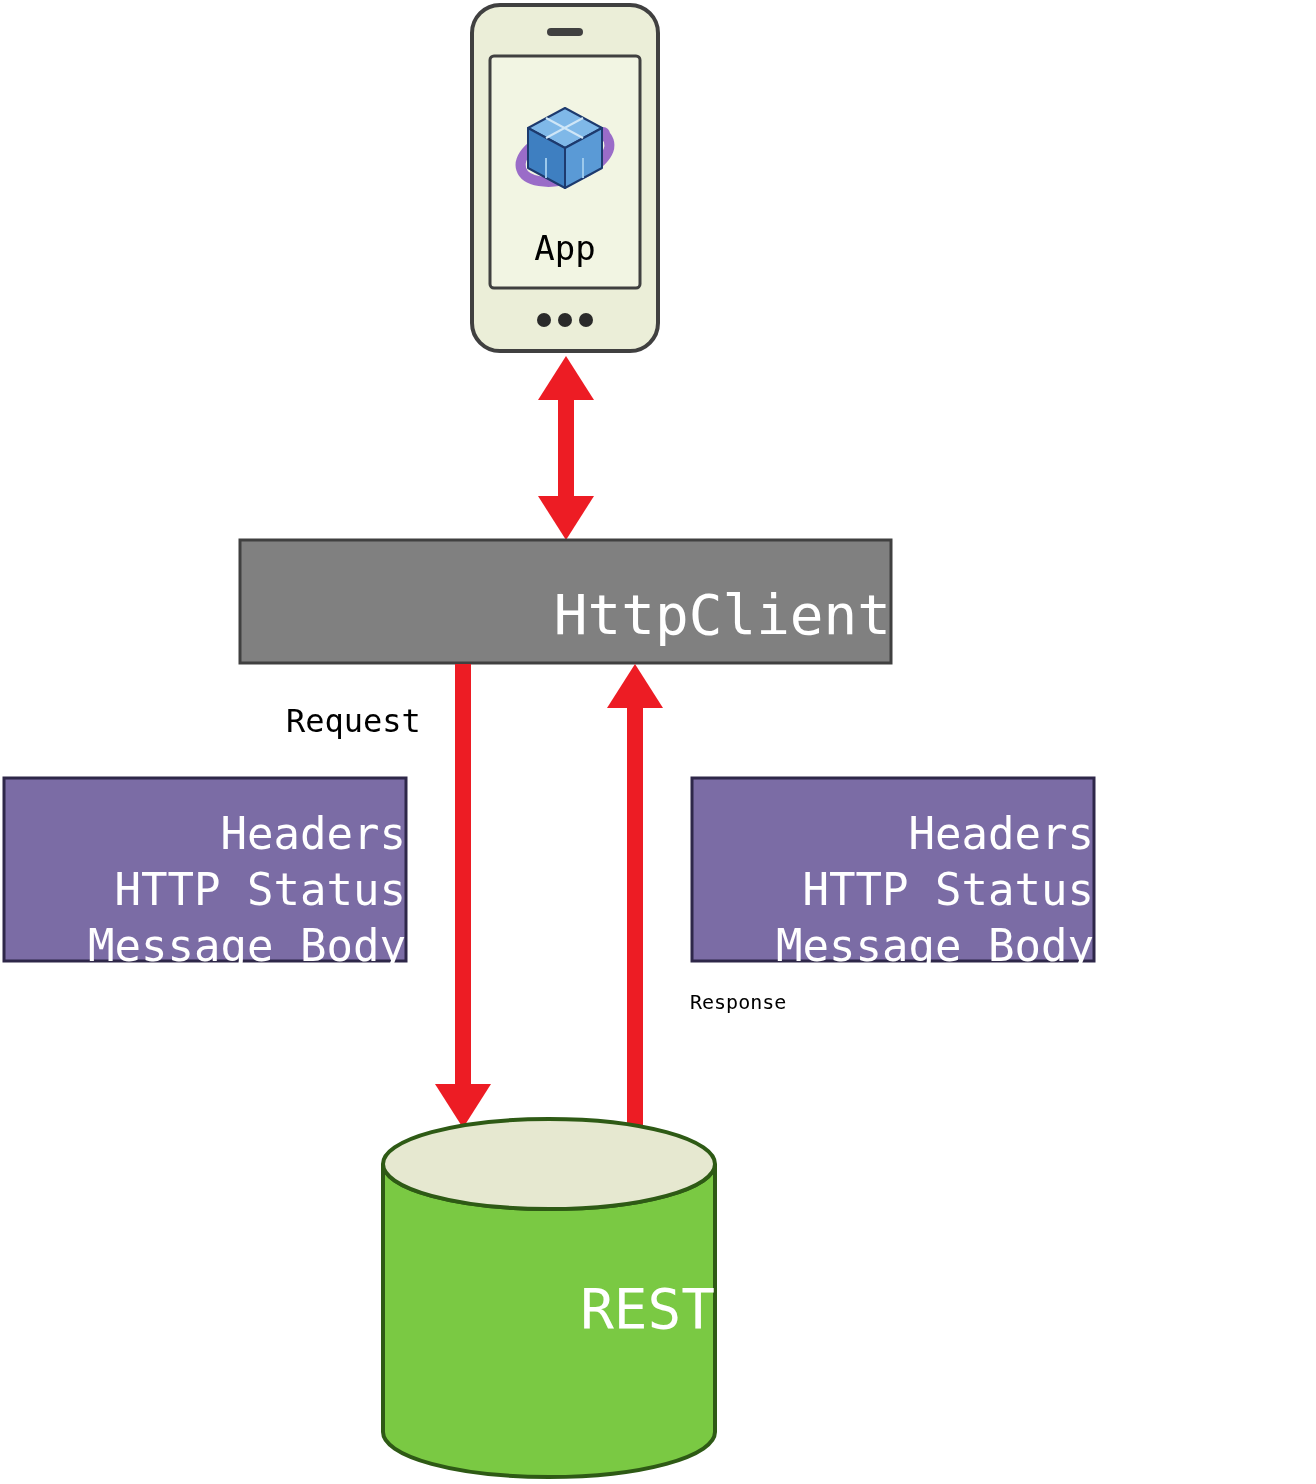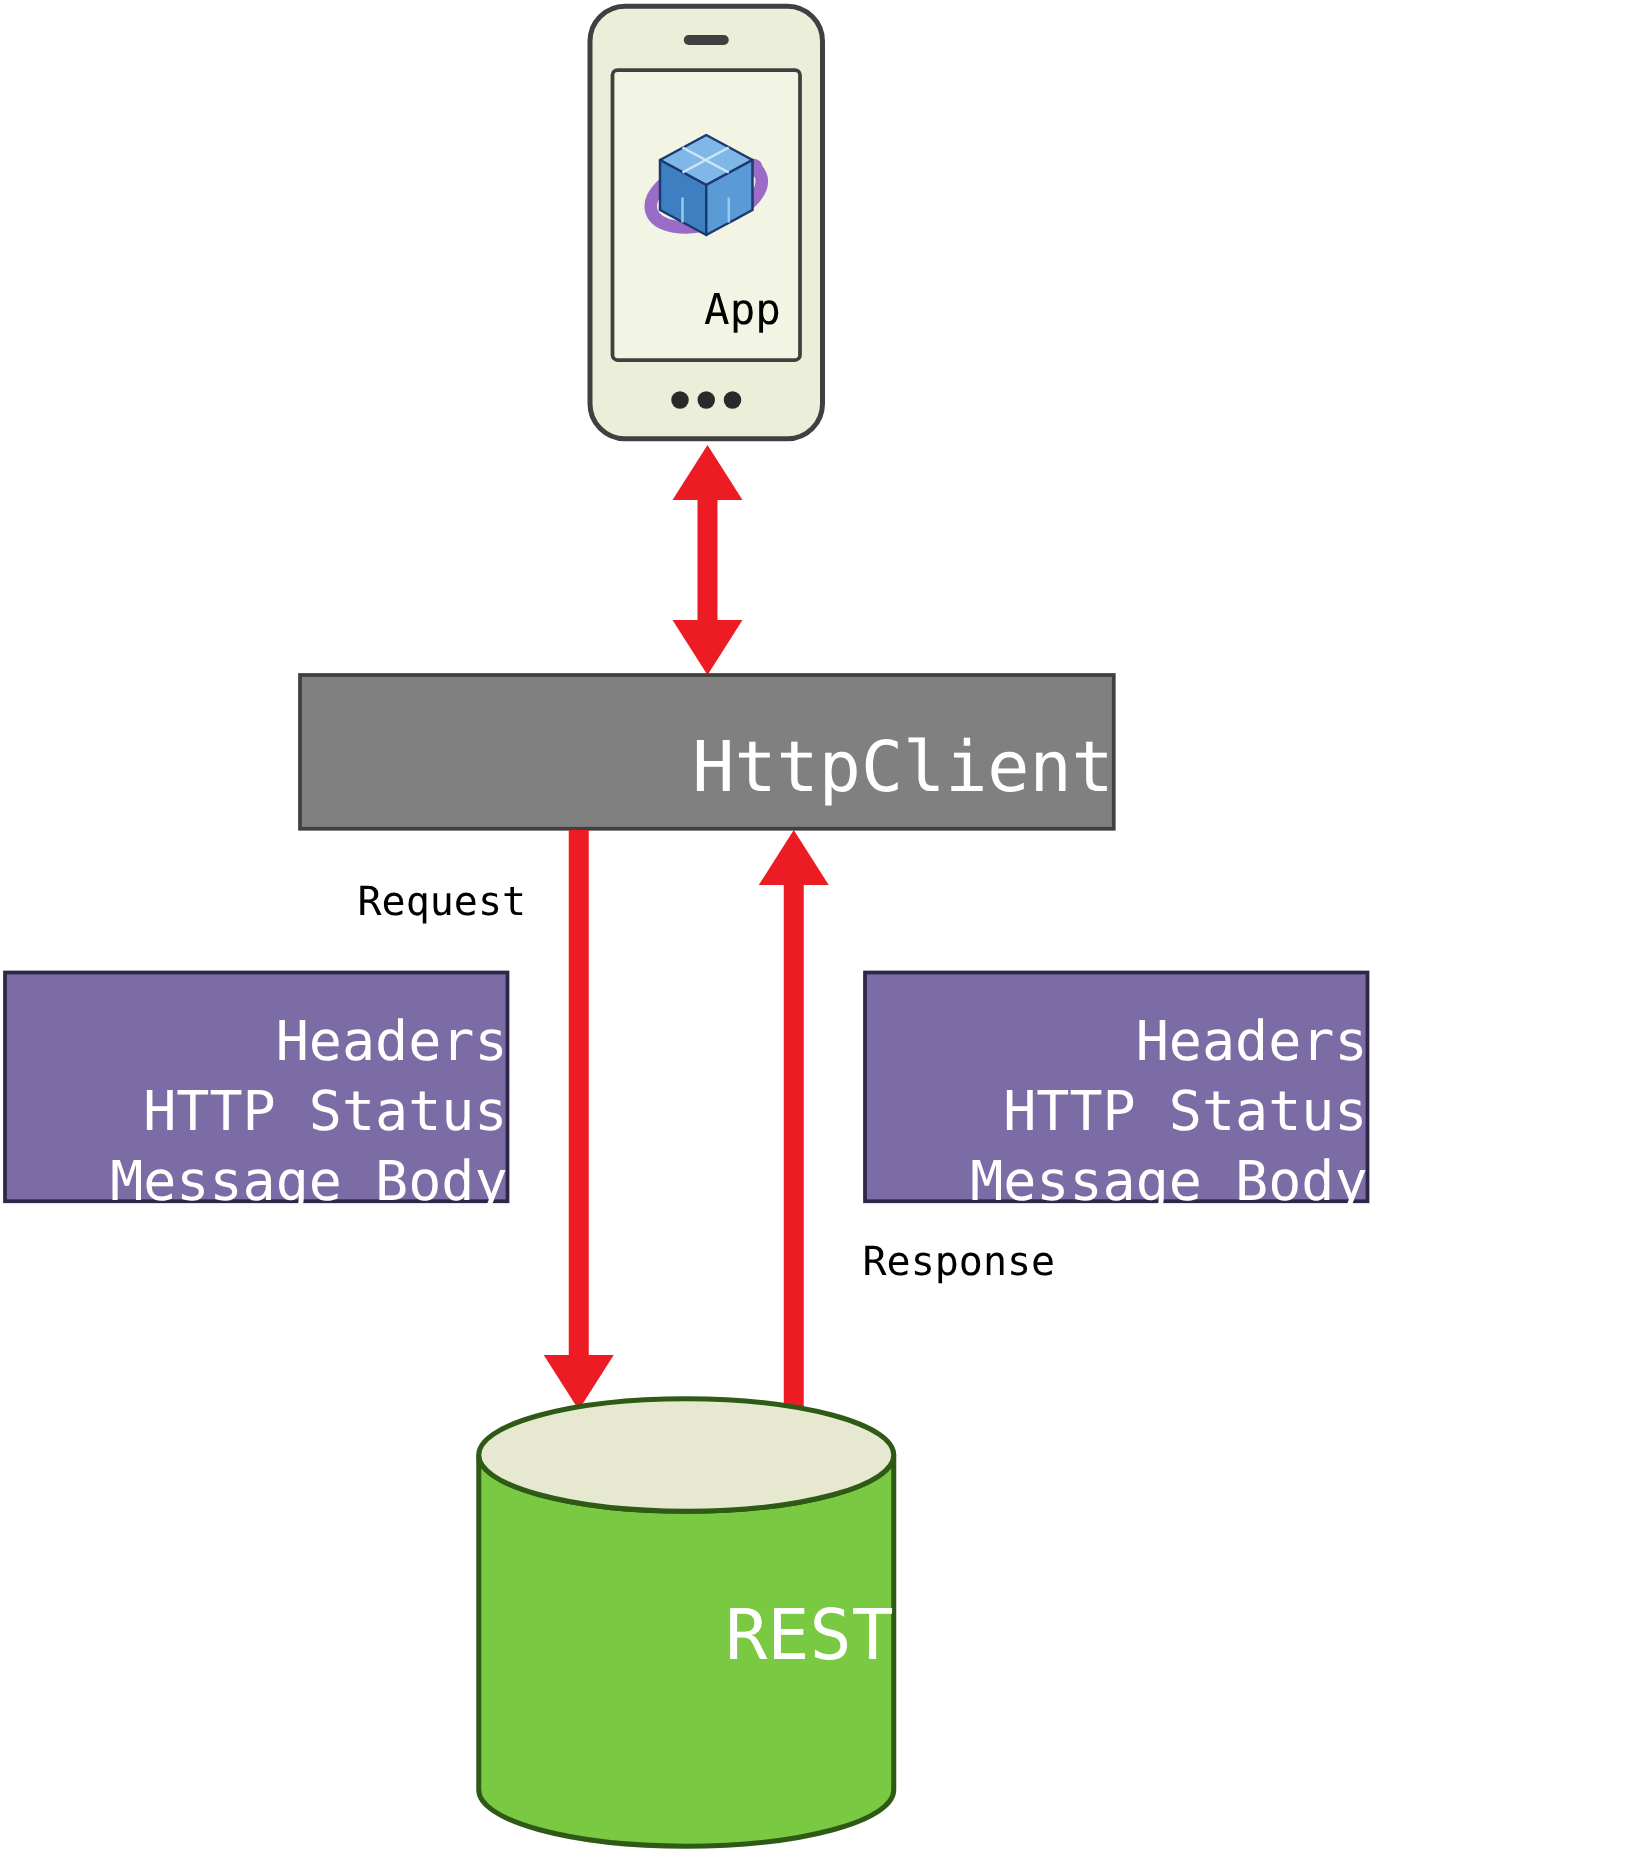--- a/index.html
+++ b/index.html
@@ -109,27 +109,27 @@
     <path d="M 383 1164
              L 383 1432
              A 166 45 0 0 0 715 1432
              L 715 1164
              A 166 45 0 0 1 383 1164 Z" fill="#7ac943" stroke="#2e5a15" stroke-width="4"></path>
 
     <ellipse cx="549" cy="1164" rx="166" ry="45" fill="#e6e8d0" stroke="#2e5a15" stroke-width="4"></ellipse>
   </g>
 </svg>
 
-<div class="label mono-black" style="left:490px; top:228px; width:150px; text-align:center; font-size:34px;padding-left:29px;">App</div>
+<div class="label mono-black" style="left:490px; top:228px; width:150px; text-align:center; font-size:34px;">App</div>
 
 <div class="label mono-white" style="left:240px; top:564px; width:651px; font-size:56px;">HttpClient</div>
 
 <div class="label mono-black" style="left:286px; top:702px; font-size:32px;text-align:center;">Request</div>
 
-<div class="label mono-black" style="left:690px; top:990px; font-size:32px;">Response</div>
+<div class="label mono-black" style="left:690px; top:990px; font-size:20px;">Response</div>
 
 <div class="label mono-white" style="left:4px; top:790px; width:402px; font-size:44px;">Headers</div>
 <div class="label mono-white" style="left:4px; top:846px; width:402px; font-size:44px;">HTTP Status</div>
 <div class="label mono-white" style="left:4px; top:902px; width:402px; font-size:44px;">Message Body</div>
 
 <div class="label mono-white" style="left:692px; top:790px; width:402px; font-size:44px;">Headers</div>
 <div class="label mono-white" style="left:692px; top:846px; width:402px; font-size:44px;">HTTP Status</div>
 <div class="label mono-white" style="left:692px; top:902px; width:402px; font-size:44px;">Message Body</div>
 
 <div class="label mono-white" style="left:383px; top:1258px; width:332px; font-size:56px;">REST</div>

